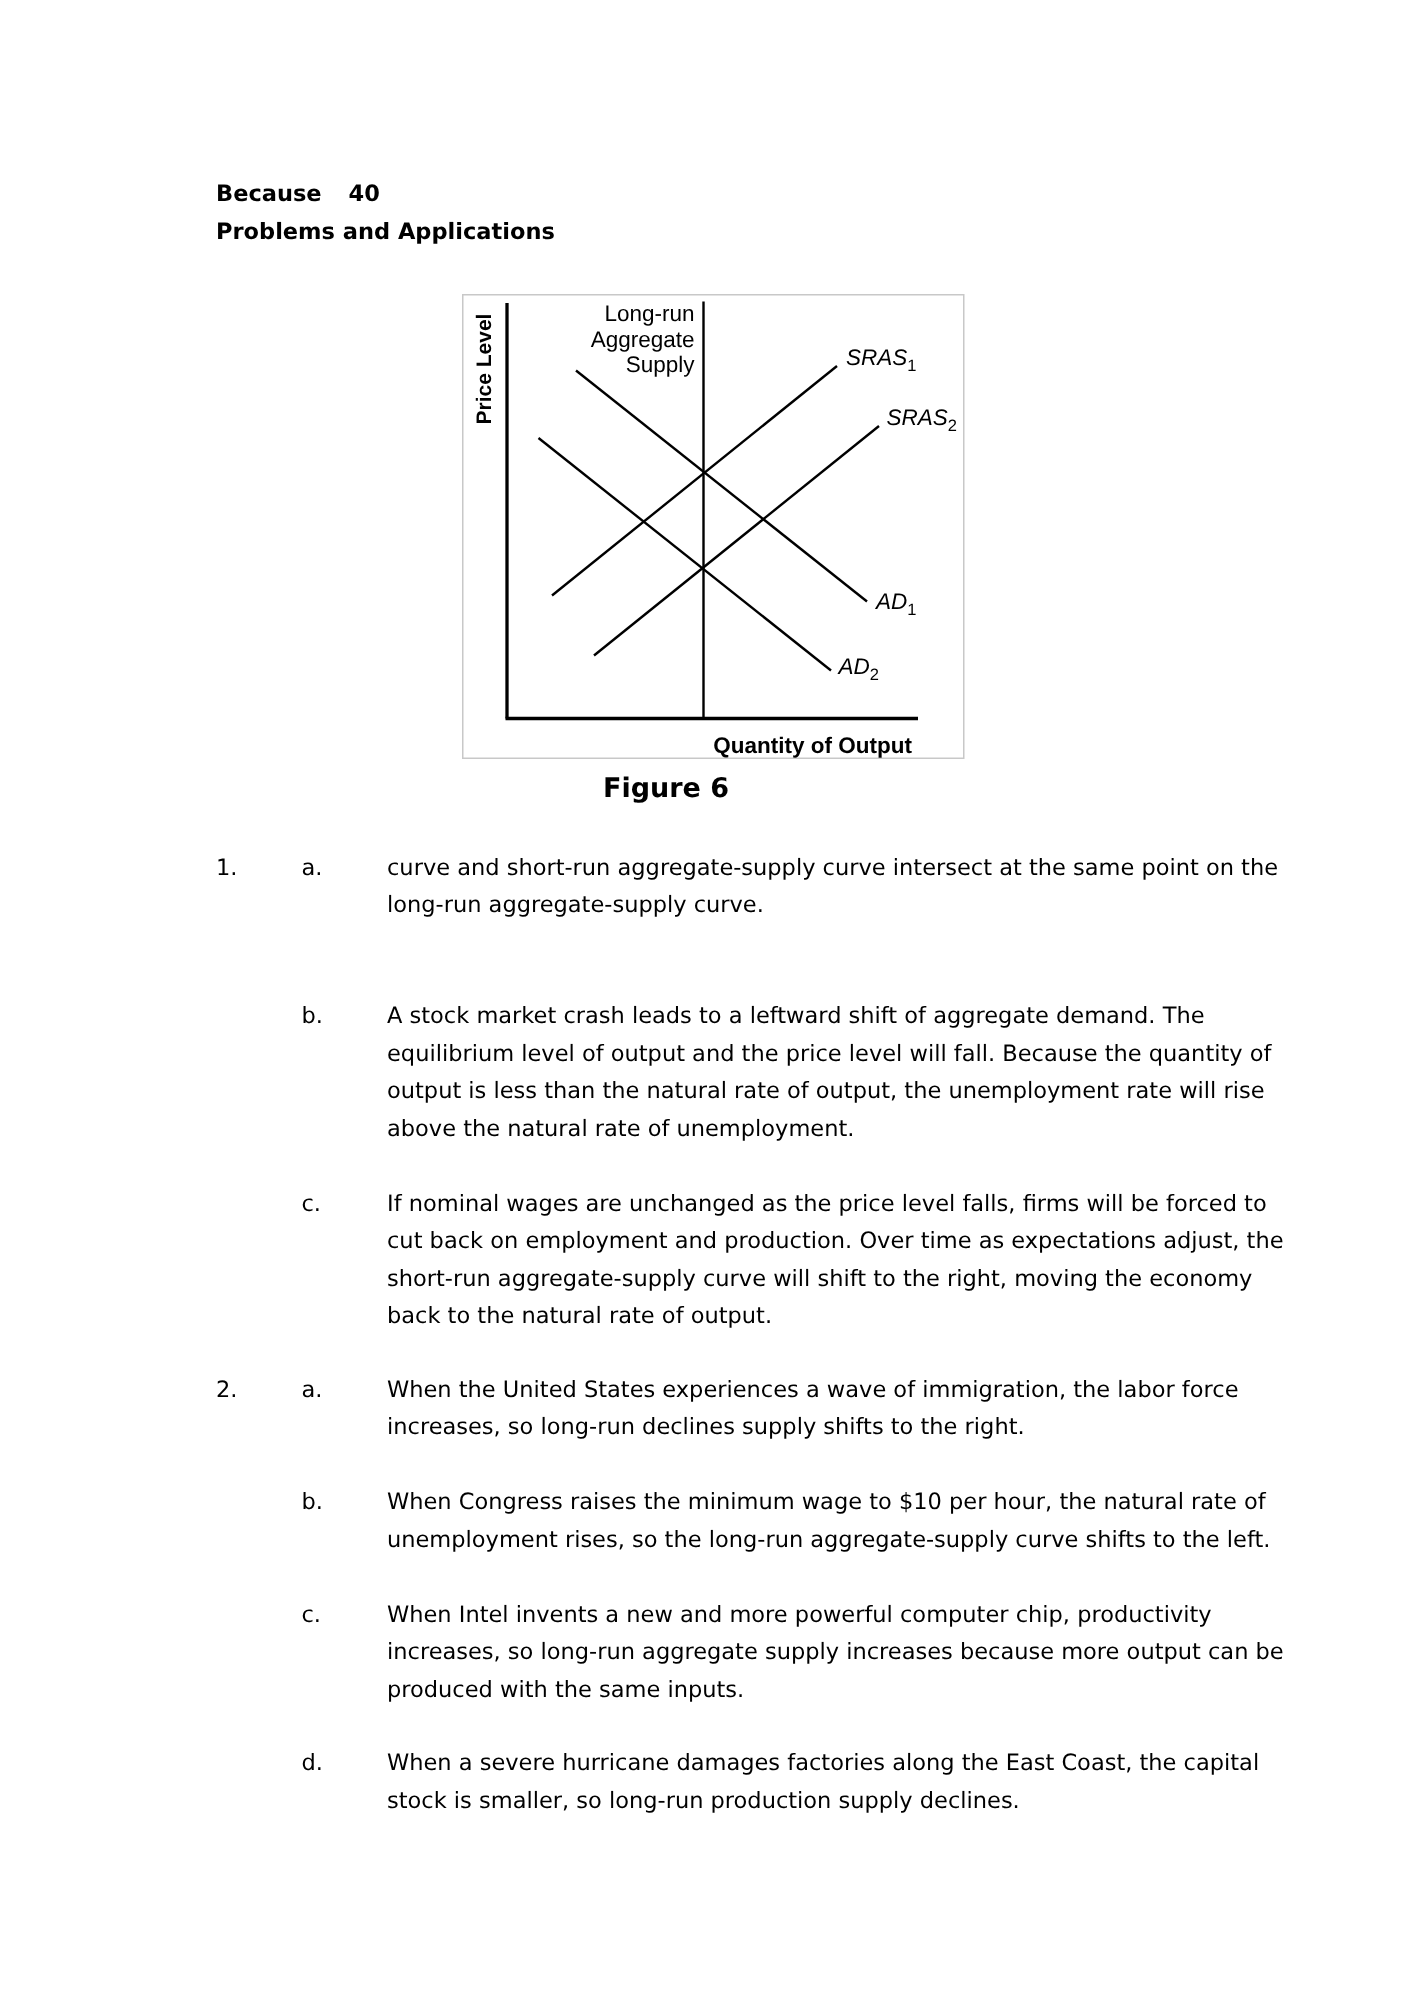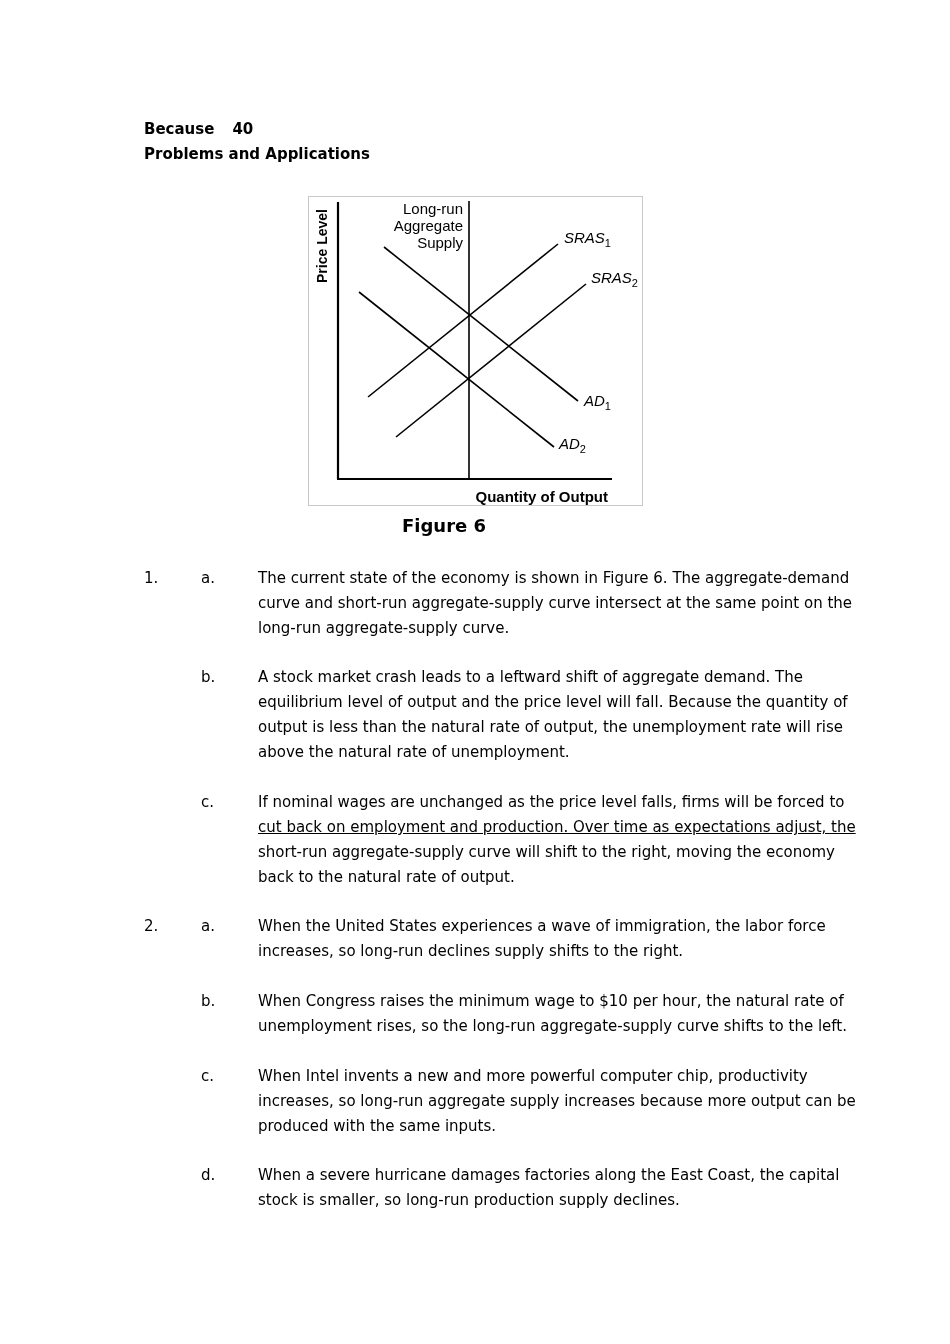--- a/index.html
+++ b/index.html
@@ -60,35 +60,34 @@
 </div>
 
 <div class="fig-caption">
   <span>Figure 6</span>
 </div>
 
 <div id="problems">
     <div class="item num" style="top: 566px;">1.</div>
     <div class="item letter" style="top: 566px;">a.</div>
     <div class="item text" style="top: 566px;">
-      <div style="white-space: nowrap;">The current state of the economy is shown in Figure 6. The aggregate-demand</div>
       <div style="white-space: nowrap;">curve and short-run aggregate-supply curve intersect at the same point on the</div>
       <div style="white-space: nowrap;">long-run aggregate-supply curve.</div>
     </div>
     <div class="item letter" style="top: 665px;">b.</div>
     <div class="item text" style="top: 665px;">
       <div style="white-space: nowrap;">A stock market crash leads to a leftward shift of aggregate demand. The</div>
       <div style="white-space: nowrap;">equilibrium level of output and the price level will fall. Because the quantity of</div>
       <div style="white-space: nowrap;">output is less than the natural rate of output, the unemployment rate will rise</div>
       <div style="white-space: nowrap;">above the natural rate of unemployment.</div>
     </div>
     <div class="item letter" style="top: 790px;">c.</div>
     <div class="item text" style="top: 790px;">
       <div style="white-space: nowrap;">If nominal wages are unchanged as the price level falls, firms will be forced to</div>
-      <div style="white-space: nowrap; text-decoration: underline;">cut back on employment and production. Over time as expectations adjust, the</div>
+      <div style="white-space: nowrap;">cut back on employment and production. Over time as expectations adjust, the</div>
       <div style="white-space: nowrap;">short-run aggregate-supply curve will shift to the right, moving the economy</div>
       <div style="white-space: nowrap;">back to the natural rate of output.</div>
     </div>
     <div class="item num" style="top: 914px;">2.</div>
     <div class="item letter" style="top: 914px;">a.</div>
     <div class="item text" style="top: 914px;">
       <div style="white-space: nowrap;">When the United States experiences a wave of immigration, the labor force</div>
       <div style="white-space: nowrap;">increases, so long-run declines supply shifts to the right.</div>
     </div>
     <div class="item letter" style="top: 989px;">b.</div>

